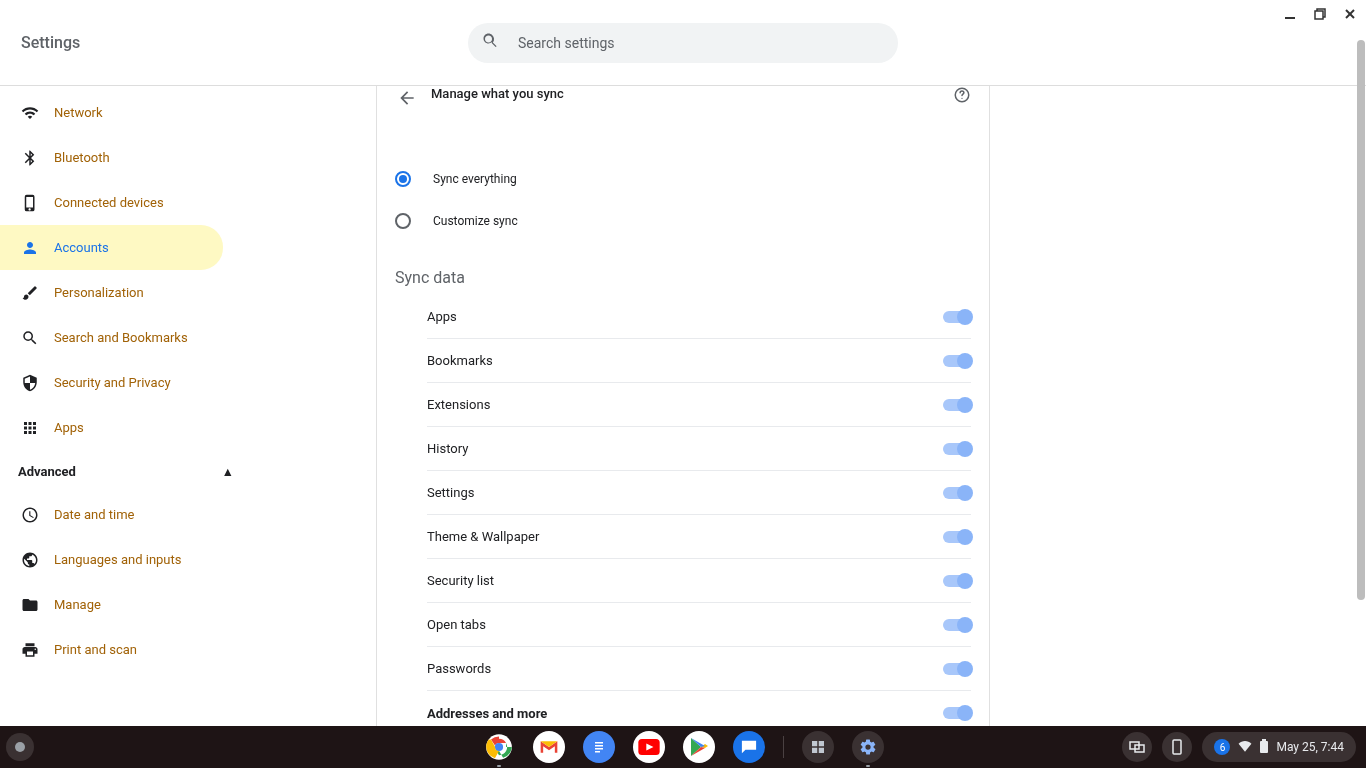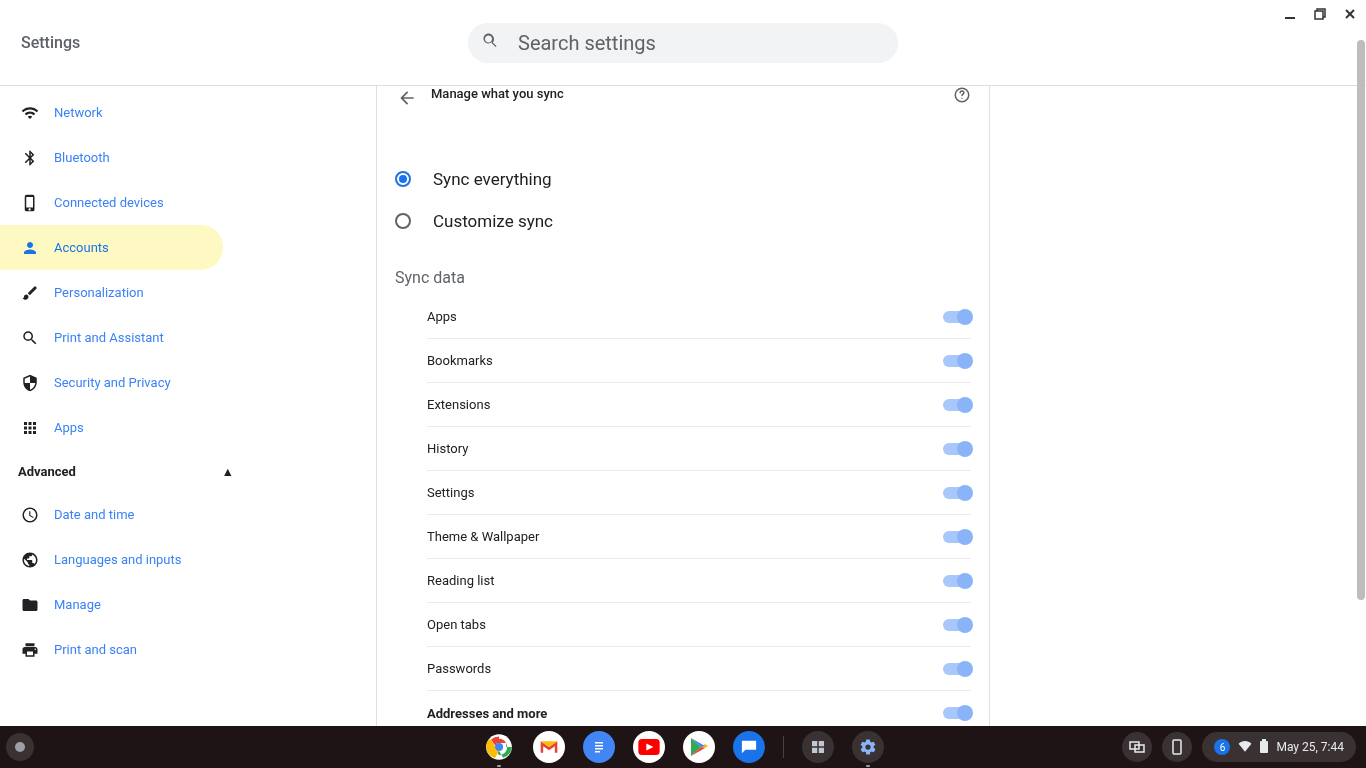--- a/index.html
+++ b/index.html
@@ -7,46 +7,46 @@
 
 
 .win-controls { position: absolute; top: 6px; right: 8px; display: flex; gap: 14px; align-items: center; z-index: 20; }
 .win-btn { width: 16px; height: 16px; display: flex; align-items: center; justify-content: center; cursor: pointer; color: #333; font-size: 14px; }
 
 
 .header { height: 86px; display: flex; align-items: center; border-bottom: 1px solid #ddd; position: relative; }
 .title { color: #5f6368; font-size: 16px; font-weight: 500; margin-left: 21px; }
 .search-wrap { position: absolute; left: 50%; transform: translateX(-50%); width: 430px; height: 40px; background: #f1f3f4; border-radius: 28px; display: flex; align-items: center; padding: 0 14px; }
 .search-wrap svg { flex-shrink: 0; }
-.search-wrap input { border: none; background: transparent; outline: none; font-size: 20px; color: #5f6368; margin-left: 18px; width: 100%; }
+.search-wrap input { border: none; background: transparent; outline: none; font-size: 14px; color: #5f6368; margin-left: 18px; width: 100%; }
 .search-wrap input::placeholder { color: #5f6368; }
 
 .body-wrap { display: flex; height: calc(100% - 86px - 42px); }
 
 
 .sidebar { width: 259px; padding-top: 4px; overflow-y: auto; }
-.nav-item { display: flex; align-items: center; height: 45px; padding-left: 20px; border-radius: 0 22px 22px 0; margin-right: 36px; cursor: pointer; font-size: 13px; color: #3b82f6; }
+.nav-item { display: flex; align-items: center; height: 45px; padding-left: 20px; border-radius: 0 22px 22px 0; margin-right: 36px; cursor: pointer; font-size: 13px; color: #a16207; }
 .nav-item.active { background: #fef9c3; color: #1a73e8; }
 .nav-item .nicon { width: 20px; height: 20px; margin-right: 14px; display: flex; align-items: center; justify-content: center; color: #202124; }
 .nav-item.active .nicon { color: #1a73e8; }
 .adv-header { display: flex; align-items: center; justify-content: space-between; padding: 0 28px 0 18px; height: 42px; font-size: 13px; color: #202124; cursor: pointer; font-weight: bold; }
 
 
 .content-col { flex: 0 0 614px; margin-left: 117px; border-left: 1px solid #e0e0e0; border-right: 1px solid #e0e0e0; }
 .page-header { display: flex; align-items: flex-start; height: 48px; padding: 0 18px; }
 .back-btn { width: 24px; height: 24px; display: flex; align-items: center; justify-content: center; cursor: pointer; color: #5f6368; }
 .page-title { font-size: 13px; color: #202124; font-weight: 500; margin-left: 12px; }
 .help-btn { margin-left: auto; color: #5f6368; cursor: pointer; }
 
 .radio-section { padding: 24px 18px 0 18px; }
 .radio-row { display: flex; align-items: center; height: 42px; cursor: pointer; }
 .radio { width: 16px; height: 16px; border: 2px solid #5f6368; border-radius: 50%; margin-right: 22px; position: relative; }
 .radio.checked { border-color: #1a73e8; }
 .radio.checked::after { content: ""; position: absolute; top: 2px; left: 2px; width: 8px; height: 8px; background: #1a73e8; border-radius: 50%; }
-.radio-label { font-size: 17px; color: #202124; }
+.radio-label { font-size: 12px; color: #202124; }
 
 .section-label { font-size: 16px; color: #5f6368; padding: 26px 18px 8px 18px; }
 
 .sync-list { padding: 0 18px 0 50px; }
 .sync-row { display: flex; align-items: center; justify-content: space-between; height: 44px; border-bottom: 1px solid #e8eaed; font-size: 13px; color: #202124; }
 .sync-row:last-child { border-bottom: none; font-weight: bold; }
 
 .toggle { width: 28px; height: 12px; background: #a8c7fa; border-radius: 8px; position: relative; }
 .toggle::after { content: ""; position: absolute; right: -2px; top: -2px; width: 16px; height: 16px; background: #8ab4f8; border-radius: 50%; }
 
@@ -145,21 +145,21 @@
           </svg>
         </span>
       <span>Personalization</span>
     </div>
     <div class="nav-item">
       <span class="nicon">
           <svg width="18" height="18" viewBox="0 0 24 24" fill="currentColor">
             <path d="M15.5 14h-.79l-.28-.27A6.471 6.471 0 0016 9.5 6.5 6.5 0 109.5 16c1.61 0 3.09-.59 4.23-1.57l.27.28v.79l5 4.99L20.49 19l-4.99-5zm-6 0C7.01 14 5 11.99 5 9.5S7.01 5 9.5 5 14 7.01 14 9.5 11.99 14 9.5 14z"></path>
           </svg>
         </span>
-      <span>Print and Assistant</span>
+      <span>Search and Bookmarks</span>
     </div>
     <div class="nav-item">
       <span class="nicon">
           <svg width="18" height="18" viewBox="0 0 24 24" fill="currentColor">
             <path d="M12 1L3 5v6c0 5.55 3.84 10.74 9 12 5.16-1.26 9-6.45 9-12V5l-9-4zm0 10.99h7c-.53 4.12-3.28 7.79-7 8.94V12H5V6.3l7-3.11v8.8z"></path>
           </svg>
         </span>
       <span>Security and Privacy</span>
     </div>
     <div class="nav-item">
@@ -255,21 +255,21 @@
         </div>
       <div class="sync-row">
           <span>Settings</span>
           <div class="toggle"></div>
         </div>
       <div class="sync-row">
           <span>Theme &amp; Wallpaper</span>
           <div class="toggle"></div>
         </div>
       <div class="sync-row">
-          <span>Reading list</span>
+          <span>Security list</span>
           <div class="toggle"></div>
         </div>
       <div class="sync-row">
           <span>Open tabs</span>
           <div class="toggle"></div>
         </div>
       <div class="sync-row">
           <span>Passwords</span>
           <div class="toggle"></div>
         </div>

